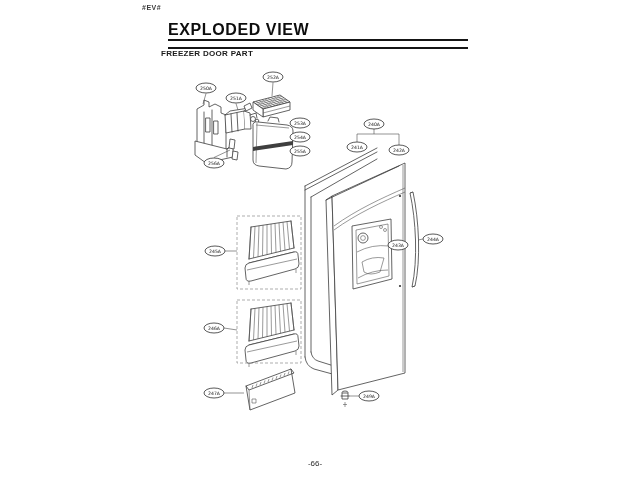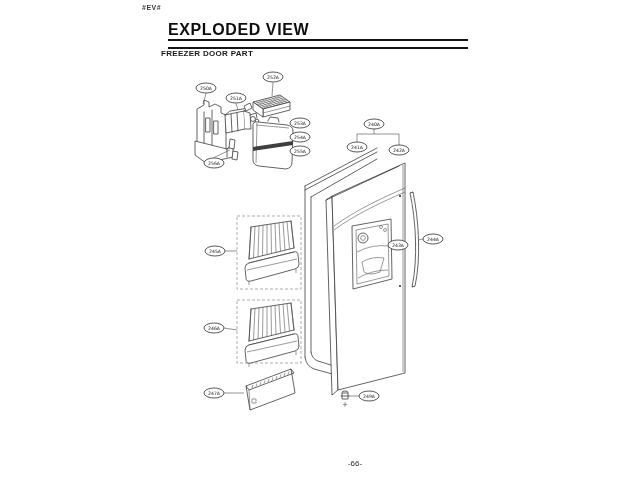--- a/index.html
+++ b/index.html
@@ -3,21 +3,21 @@
 <meta charset="utf-8">
 <style>
   html,body{margin:0;padding:0;background:#ffffff;}
   #page{position:relative;width:640px;height:480px;background:#ffffff;overflow:hidden;
         font-family:"Liberation Sans", sans-serif;color:#111;}
   .doc-code{position:absolute;left:142px;top:4px;font-size:7px;letter-spacing:.5px;color:#3a3a3a;font-weight:bold;}
   .title{position:absolute;left:168px;top:21px;font-size:16px;font-weight:bold;letter-spacing:.6px;color:#0d0d0d;}
   .title-rule{position:absolute;left:168px;top:39px;width:300px;height:6px;
               border-top:2px solid #151515;border-bottom:2px solid #151515;}
   .subtitle{position:absolute;left:161px;top:49px;font-size:8px;font-weight:bold;letter-spacing:.3px;color:#1a1a1a;}
-  .page-num{position:absolute;left:315px;top:459px;transform:translateX(-50%);font-size:8px;color:#2a2a2a;margin-left:40px;}
+  .page-num{position:absolute;left:315px;top:459px;transform:translateX(-50%);font-size:8px;color:#2a2a2a;}
   svg{position:absolute;left:0;top:0;}
   .ln{fill:none;stroke:#3c3c3c;stroke-width:.8;stroke-linejoin:round;stroke-linecap:round;}
   .lnf{fill:#ffffff;stroke:#3c3c3c;stroke-width:.8;stroke-linejoin:round;}
   .thin{fill:none;stroke:#555;stroke-width:.6;}
   .dash{fill:none;stroke:#8a8a8a;stroke-width:.7;stroke-dasharray:3 2;}
   .callout-oval{fill:#ffffff;stroke:#2e2e2e;stroke-width:.8;}
   .callout-text{font-family:"DejaVu Sans", sans-serif;font-size:4.6px;fill:#1a1a1a;text-anchor:middle;}
   .leader{fill:none;stroke:#4a4a4a;stroke-width:.6;}
   .band{fill:#3f3f3f;stroke:none;}
   .dot{fill:#333;stroke:none;}

